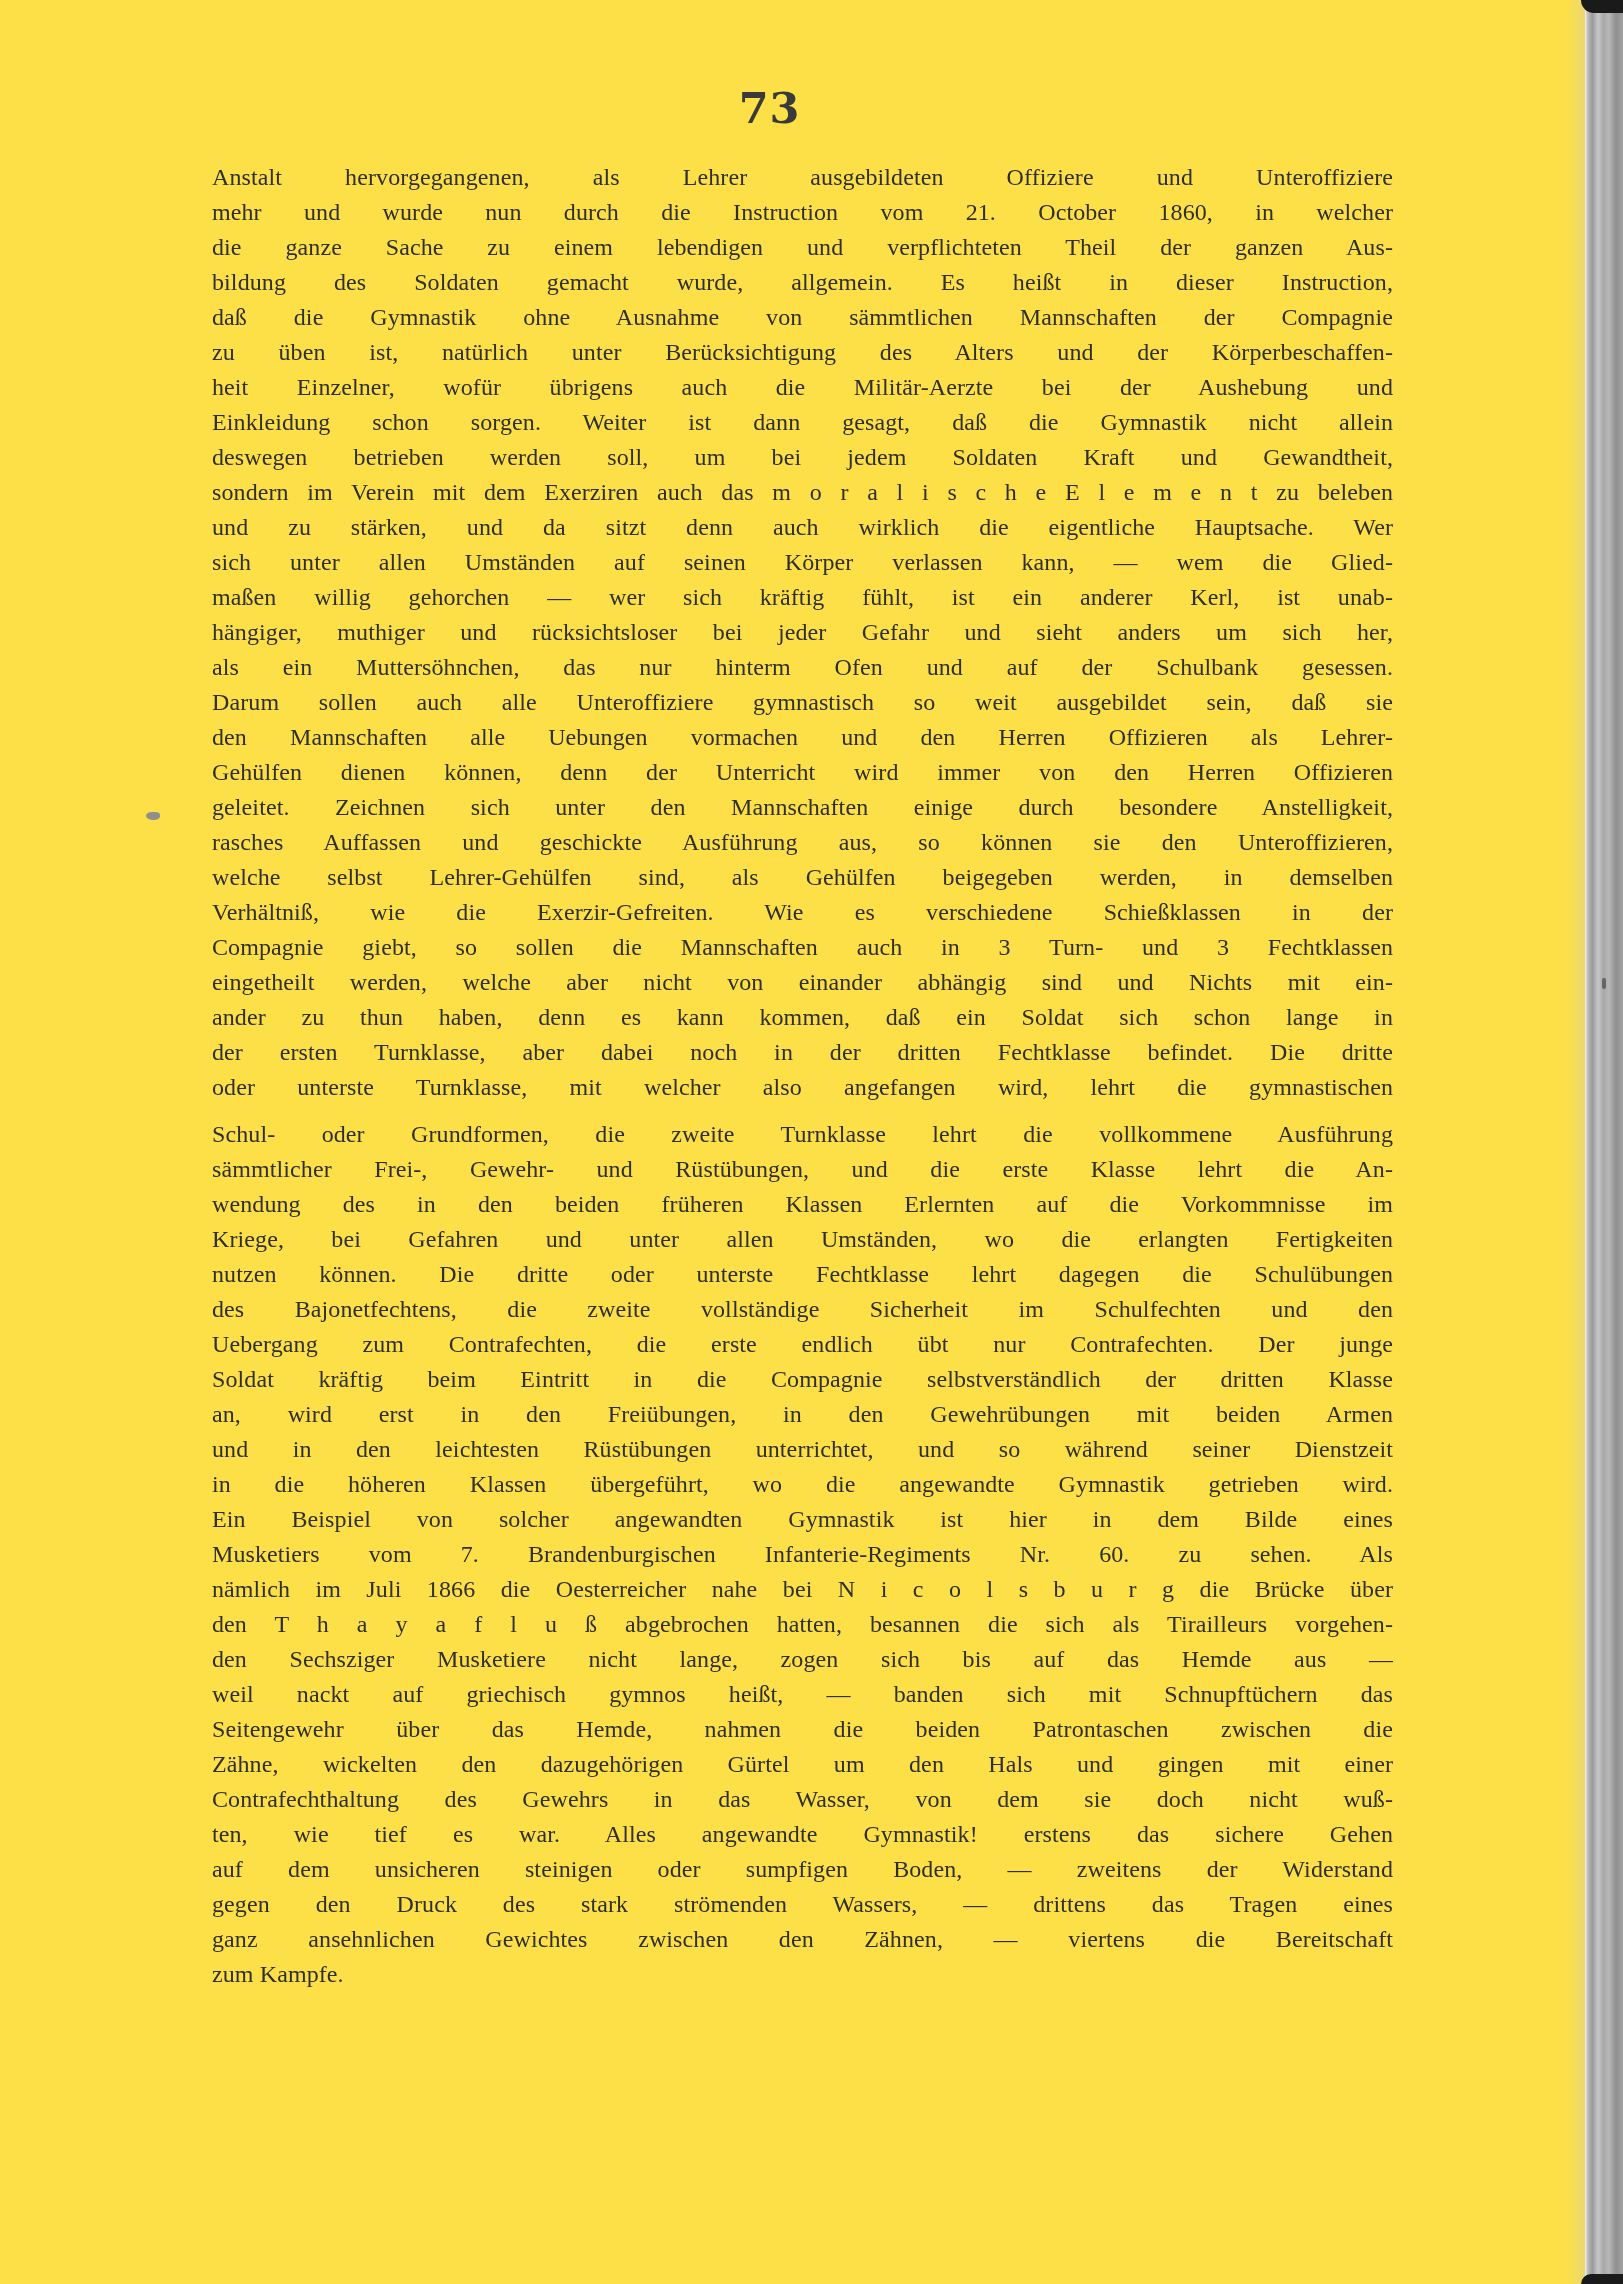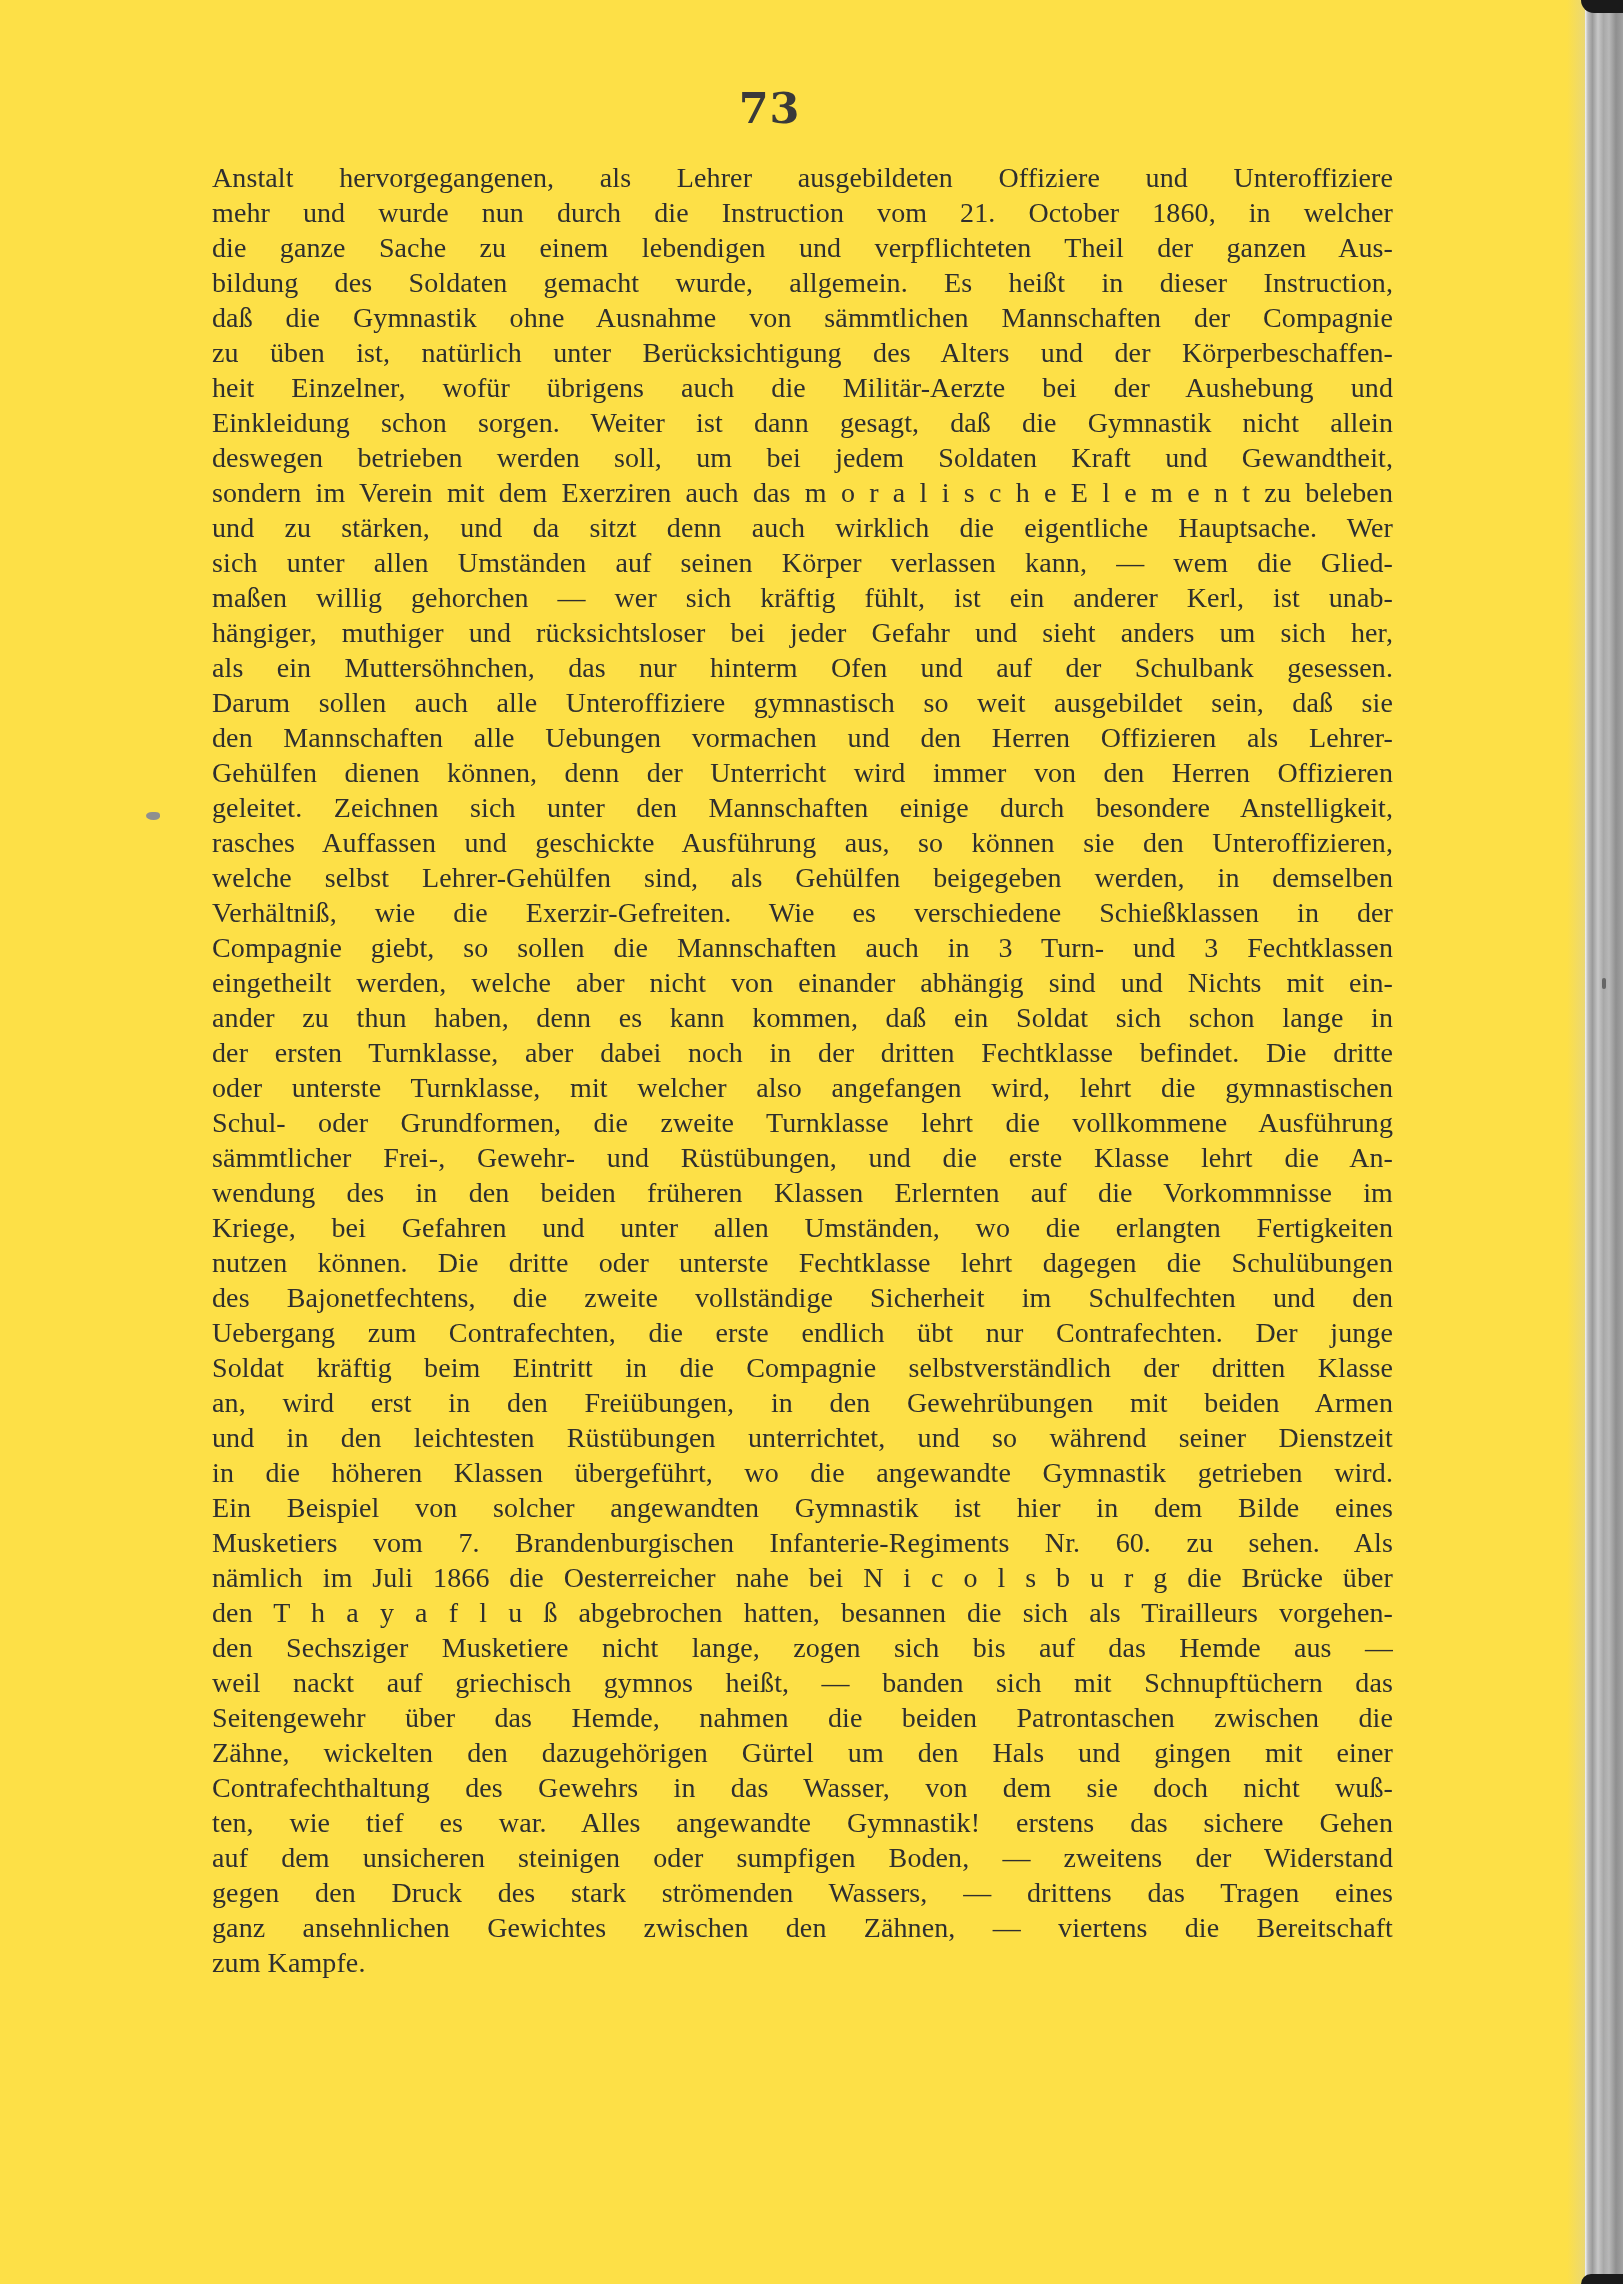--- a/index.html
+++ b/index.html
@@ -73,21 +73,21 @@
       position: absolute;
       left: 212px;
       top: 160px;
       width: 1181px;
     }
     .line {
       display: block;
       height: 35px;
       line-height: 35px;
       font-family: "Liberation Serif", "DejaVu Serif", serif;
-      font-size: 28px;
+      font-size: 24px;
       color: #2f2f2f;
       white-space: nowrap;
       text-align: justify;
       text-align-last: justify;
       overflow: hidden;
       transform-origin: left center;
       letter-spacing: 0.1px;
     }
     .line.last {
       text-align-last: left;
@@ -145,21 +145,21 @@
       <span class="line" style="display: block; width: 1181px;">Gehülfen dienen können, denn der Unterricht wird immer von den Herren Offizieren</span>
       <span class="line" style="display: block; width: 1181px;">geleitet. Zeichnen sich unter den Mannschaften einige durch besondere Anstelligkeit,</span>
       <span class="line" style="display: block; width: 1181px;">rasches Auffassen und geschickte Ausführung aus, so können sie den Unteroffizieren,</span>
       <span class="line" style="display: block; width: 1181px;">welche selbst Lehrer-Gehülfen sind, als Gehülfen beigegeben werden, in demselben</span>
       <span class="line" style="display: block; width: 1181px;">Verhältniß, wie die Exerzir-Gefreiten. Wie es verschiedene Schießklassen in der</span>
       <span class="line" style="display: block; width: 1181px;">Compagnie giebt, so sollen die Mannschaften auch in 3 Turn- und 3 Fechtklassen</span>
       <span class="line" style="display: block; width: 1181px;">eingetheilt werden, welche aber nicht von einander abhängig sind und Nichts mit ein-</span>
       <span class="line" style="display: block; width: 1181px;">ander zu thun haben, denn es kann kommen, daß ein Soldat sich schon lange in</span>
       <span class="line" style="display: block; width: 1181px;">der ersten Turnklasse, aber dabei noch in der dritten Fechtklasse befindet. Die dritte</span>
       <span class="line" style="display: block; width: 1181px;">oder unterste Turnklasse, mit welcher also angefangen wird, lehrt die gymnastischen</span>
-      <span class="line" style="display: block; width: 1181px;">Schul- oder Grundformen, die zweite Turnklasse lehrt die vollkommene Ausführung</span>
+      <span class="line" style="display: block; width: 1181px; margin-top: 12px;">Schul- oder Grundformen, die zweite Turnklasse lehrt die vollkommene Ausführung</span>
       <span class="line" style="display: block; width: 1181px;">sämmtlicher Frei-, Gewehr- und Rüstübungen, und die erste Klasse lehrt die An-</span>
       <span class="line" style="display: block; width: 1181px;">wendung des in den beiden früheren Klassen Erlernten auf die Vorkommnisse im</span>
       <span class="line" style="display: block; width: 1181px;">Kriege, bei Gefahren und unter allen Umständen, wo die erlangten Fertigkeiten</span>
       <span class="line" style="display: block; width: 1181px;">nutzen können. Die dritte oder unterste Fechtklasse lehrt dagegen die Schulübungen</span>
       <span class="line" style="display: block; width: 1181px;">des Bajonetfechtens, die zweite vollständige Sicherheit im Schulfechten und den</span>
       <span class="line" style="display: block; width: 1181px;">Uebergang zum Contrafechten, die erste endlich übt nur Contrafechten. Der junge</span>
       <span class="line" style="display: block; width: 1181px;">Soldat kräftig beim Eintritt in die Compagnie selbstverständlich der dritten Klasse</span>
       <span class="line" style="display: block; width: 1181px;">an, wird erst in den Freiübungen, in den Gewehrübungen mit beiden Armen</span>
       <span class="line" style="display: block; width: 1181px;">und in den leichtesten Rüstübungen unterrichtet, und so während seiner Dienstzeit</span>
       <span class="line" style="display: block; width: 1181px;">in die höheren Klassen übergeführt, wo die angewandte Gymnastik getrieben wird.</span>

